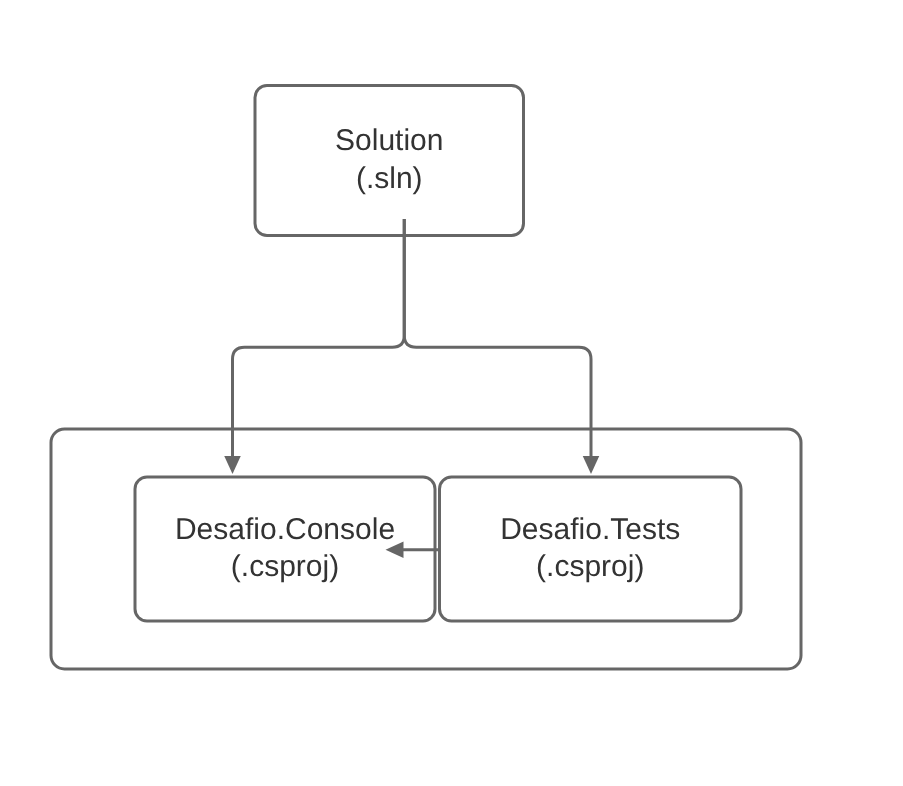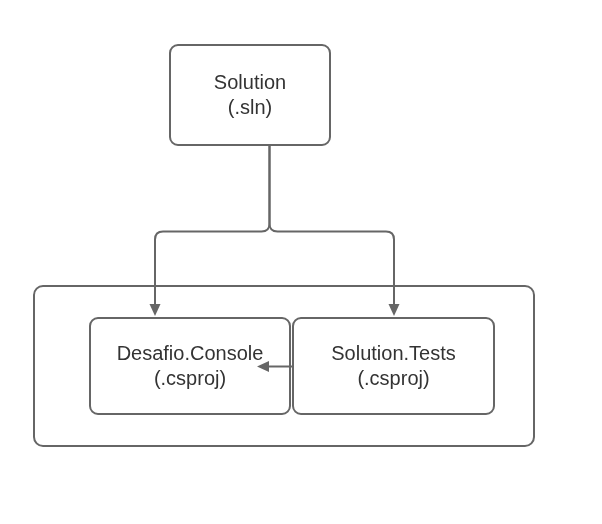--- a/index.html
+++ b/index.html
@@ -25,22 +25,22 @@
     align-items: center;
     justify-content: center;
     text-align: center;
     color: #333333;
     font-size: 20px;
     line-height: 25px;
     z-index: 1;
   }
   #solution-node {
     left: 169px;
-    top: 44px;
-    width: 162px;
+    top: 56px;
+    width: 181px;
     height: 102px;
     border-radius: 9px;
   }
   #projects-container {
     position: absolute;
     box-sizing: border-box;
     left: 33px;
     top: 285px;
     width: 502px;
     height: 162px;
@@ -85,21 +85,21 @@
     <span>Solution</span>
     <span>(.sln)</span>
   </div>
 
   <div class="node" id="console-node">
     <span>Desafio.Console</span>
     <span>(.csproj)</span>
   </div>
 
   <div class="node" id="tests-node">
-    <span>Solution.Tests</span>
+    <span>Desafio.Tests</span>
     <span>(.csproj)</span>
   </div>
 
   <svg id="connector-layer" viewBox="0 0 602 524" xmlns="http://www.w3.org/2000/svg">
 
     <path d="M 269.5 146 L 269.5 223.5 Q 269.5 231.5 261.5 231.5 L 163 231.5 Q 155 231.5 155 239.5 L 155 304.5" fill="none" stroke-width="2" stroke="#666666"></path>
     <polygon points="149.5,304 160.5,304 155,316" fill="#666666"></polygon>
 
     <path d="M 269.5 146 L 269.5 223.5 Q 269.5 231.5 277.5 231.5 L 386 231.5 Q 394 231.5 394 239.5 L 394 304.5" fill="none" stroke-width="2" stroke="#666666"></path>
     <polygon points="388.5,304 399.5,304 394,316" fill="#666666"></polygon>

